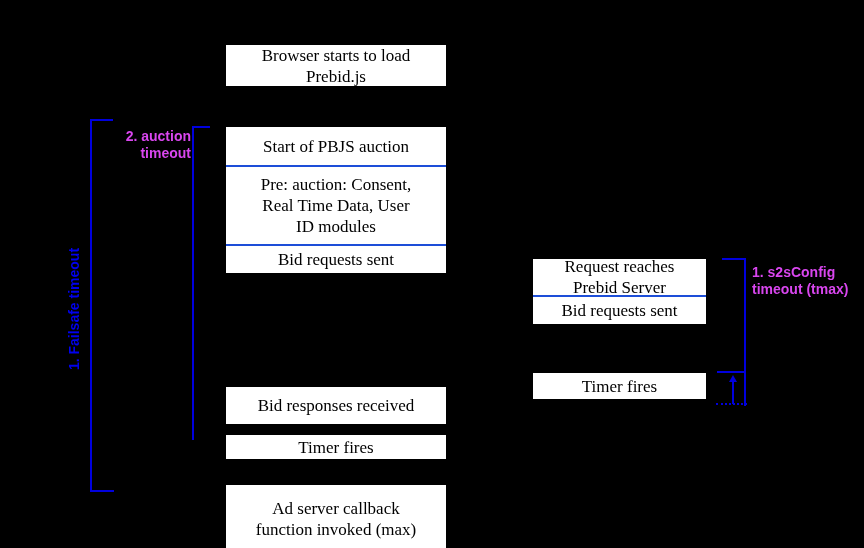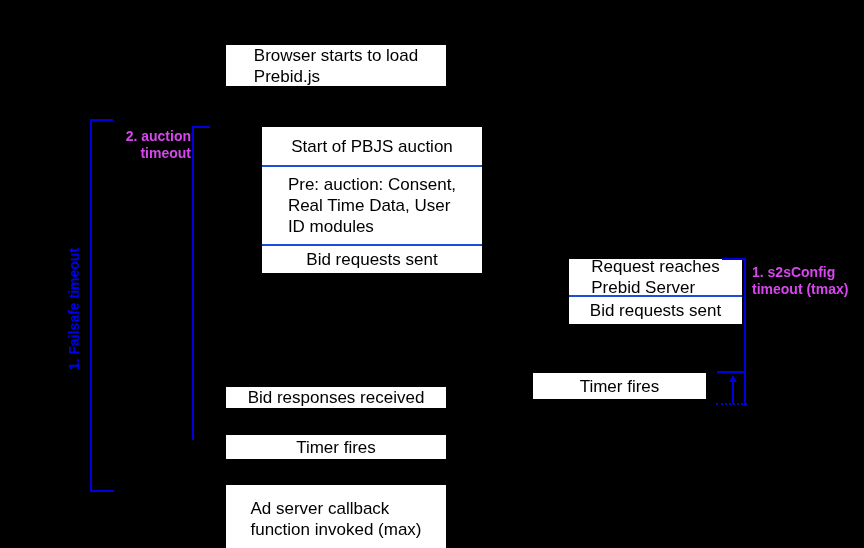--- a/index.html
+++ b/index.html
@@ -11,26 +11,28 @@
     font-family: "Liberation Sans", sans-serif;
     overflow: hidden;
   }
   .box {
     position: absolute;
     background: #ffffff;
     color: #000000;
     display: flex;
     align-items: center;
     justify-content: center;
+    text-align: center;
     font-size: 17px;
     line-height: 21px;
     white-space: pre-line;
     box-sizing: border-box;
+    font-family: Liberation Serif, serif;
   }
-  .stack { position: absolute; box-sizing: border-box; margin-left: 36px; }
+  .stack { position: absolute; box-sizing: border-box; }
   .stack .box {
     position: relative;
     width: 100%;
     left: 0; top: 0;
   }
   .stack .box + .box { border-top: 2px solid #1d4ed8; }
   .bline { position: absolute; background: #0000dd; }
   .dotted { position: absolute; height: 0; border-top: 2px dotted #0000dd; }
   .blabel {
     position: absolute;
@@ -72,21 +74,21 @@
 Prebid.js</div>
 
   <div class="stack" style="left:226px; top:127px; width:220px;">
     <div class="box" style="height:38px;">Start of PBJS auction</div>
     <div class="box" style="height:79px;">Pre: auction: Consent,
 Real Time Data, User
 ID modules</div>
     <div class="box" style="height:29px;">Bid requests sent</div>
   </div>
 
-  <div class="box" style="left:226px; top:387px; width:220px; height:21px;">Bid responses received</div>
+  <div class="box" style="left:226px; top:387px; width:220px; height:37px;">Bid responses received</div>
 
   <div class="box" style="left:226px; top:435px; width:220px; height:24px;">Timer fires</div>
 
   <div class="box" style="left:226px; top:485px; width:220px; height:68px;">Ad server callback
 function invoked (max)</div>
 
   <div class="stack" style="left:533px; top:259px; width:173px;">
     <div class="box" style="height:36px;">Request reaches
 Prebid Server</div>
     <div class="box" style="height:29px;">Bid requests sent</div>

